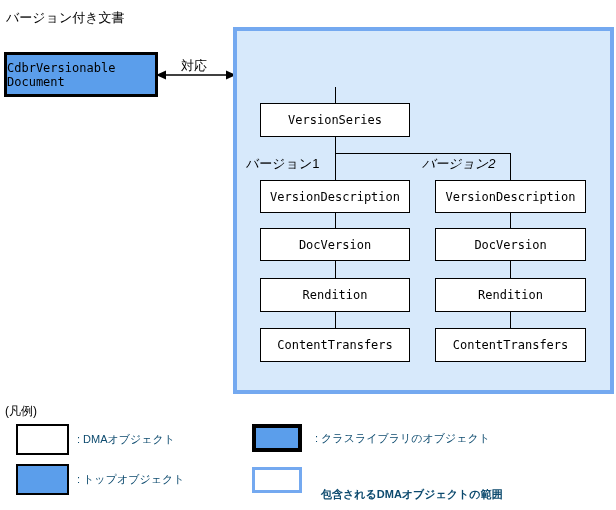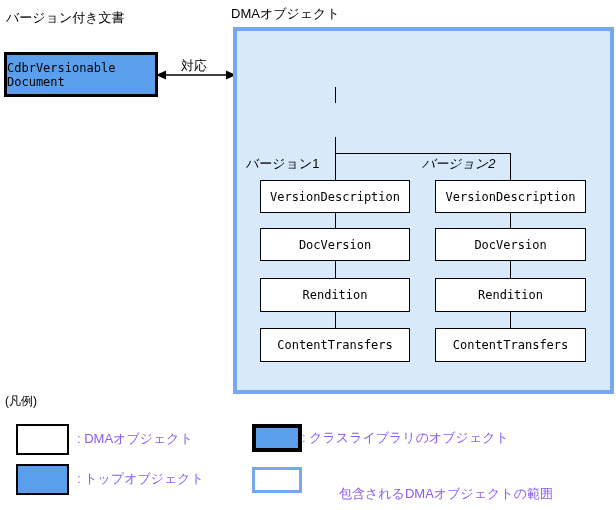--- a/index.html
+++ b/index.html
@@ -31,21 +31,21 @@
   .dma-container{
     position:absolute;left:233px;top:27px;width:381px;height:367px;box-sizing:border-box;
     border:4px solid var(--container-border);background:var(--container-fill);
   }
   .swatch{position:absolute;box-sizing:border-box;}
   .sw-thin{width:53px;height:31px;border:2px solid #000;}
   .sw-white{background:#fff;}
   .sw-blue{background:var(--object-blue);}
   .sw-thick-black{width:50px;height:28px;border:4px solid #000;background:var(--object-blue);}
   .sw-thick-blue{width:50px;height:26px;border:3px solid var(--container-border);background:#fff;}
-  .legend-text{position:absolute;font-size:13px;line-height:16px;white-space:nowrap;color:#8b5cf6;}
+  .legend-text{position:absolute;font-size:11px;line-height:16px;white-space:nowrap;color:#0c4a6e;}
   svg{display:block;}
 </style>
 </head>
 <body>
 
 <div class="canvas">
 
   <div class="jp" style="left:6px;top:10px;">バージョン付き文書</div>
 
   <div class="source-box">
@@ -53,25 +53,25 @@
     <span>Document</span>
   </div>
 
   <div class="jp" style="left:181px;top:58px;">対応</div>
   <svg width="80" height="18" style="position:absolute;left:156px;top:66px;">
     <line x1="8" y1="9" x2="72" y2="9" stroke="#000" stroke-width="1.5"></line>
     <polygon points="0,9 10,4.5 10,13.5" fill="#000"></polygon>
     <polygon points="80,9 70,4.5 70,13.5" fill="#000"></polygon>
   </svg>
 
-  <div class="jp" style="left:231px;top:6px;">DMAオブジェクト</div>
 
   <div class="dma-container">
 
     <div class="conn" style="left:98px;top:56px;width:1px;height:16px;"></div>
+    <div class="node" style="left:23px;top:72px;width:150px;height:34px;">VersionSeries</div>
 
     <div class="conn" style="left:98px;top:106px;width:1px;height:16px;"></div>
     <div class="conn" style="left:98px;top:122px;width:176px;height:1px;"></div>
     <div class="conn" style="left:98px;top:122px;width:1px;height:27px;"></div>
     <div class="conn" style="left:273px;top:122px;width:1px;height:27px;"></div>
 
     <div class="jp" style="left:9px;top:125px;">バージョン1</div>
     <div class="jp" style="left:185px;top:125px;font-style:italic;">バージョン2</div>
 
     <div class="node" style="left:23px;top:149px;width:150px;height:33px;">VersionDescription</div>
@@ -84,30 +84,30 @@
 
     <div class="node" style="left:198px;top:149px;width:151px;height:33px;">VersionDescription</div>
     <div class="conn" style="left:273px;top:182px;width:1px;height:15px;"></div>
     <div class="node" style="left:198px;top:197px;width:151px;height:33px;">DocVersion</div>
     <div class="conn" style="left:273px;top:230px;width:1px;height:17px;"></div>
     <div class="node" style="left:198px;top:247px;width:151px;height:34px;">Rendition</div>
     <div class="conn" style="left:273px;top:281px;width:1px;height:16px;"></div>
     <div class="node" style="left:198px;top:297px;width:151px;height:34px;">ContentTransfers</div>
   </div>
 
-  <div class="jp" style="left:5px;top:394px;font-size:12px;">(凡例)</div>
+  <div class="jp" style="left:5px;top:404px;font-size:12px;">(凡例)</div>
 
   <div class="swatch sw-thin sw-white" style="left:16px;top:424px;"></div>
   <div class="legend-text" style="left:77px;top:431px;">: DMAオブジェクト</div>
 
   <div class="swatch sw-thin sw-blue" style="left:16px;top:464px;"></div>
   <div class="legend-text" style="left:77px;top:471px;text-align:right;">: トップオブジェクト</div>
 
   <div class="swatch sw-thick-black" style="left:252px;top:424px;"></div>
-  <div class="legend-text" style="left:302px;top:430px;">: クラスライブラリのオブジェクト</div>
+  <div class="legend-text" style="left:315px;top:430px;">: クラスライブラリのオブジェクト</div>
 
   <div class="swatch sw-thick-blue" style="left:252px;top:467px;"></div>
   <div class="legend-text" style="left:311px;top:470px;">
     <br>
-    <span style="margin-left:28px;">包含されるDMAオブジェクトの範囲</span>
+    <span style="margin-left:10px;font-weight:bold;">包含されるDMAオブジェクトの範囲</span>
   </div>
 
 </div>
 
 </body></html>

